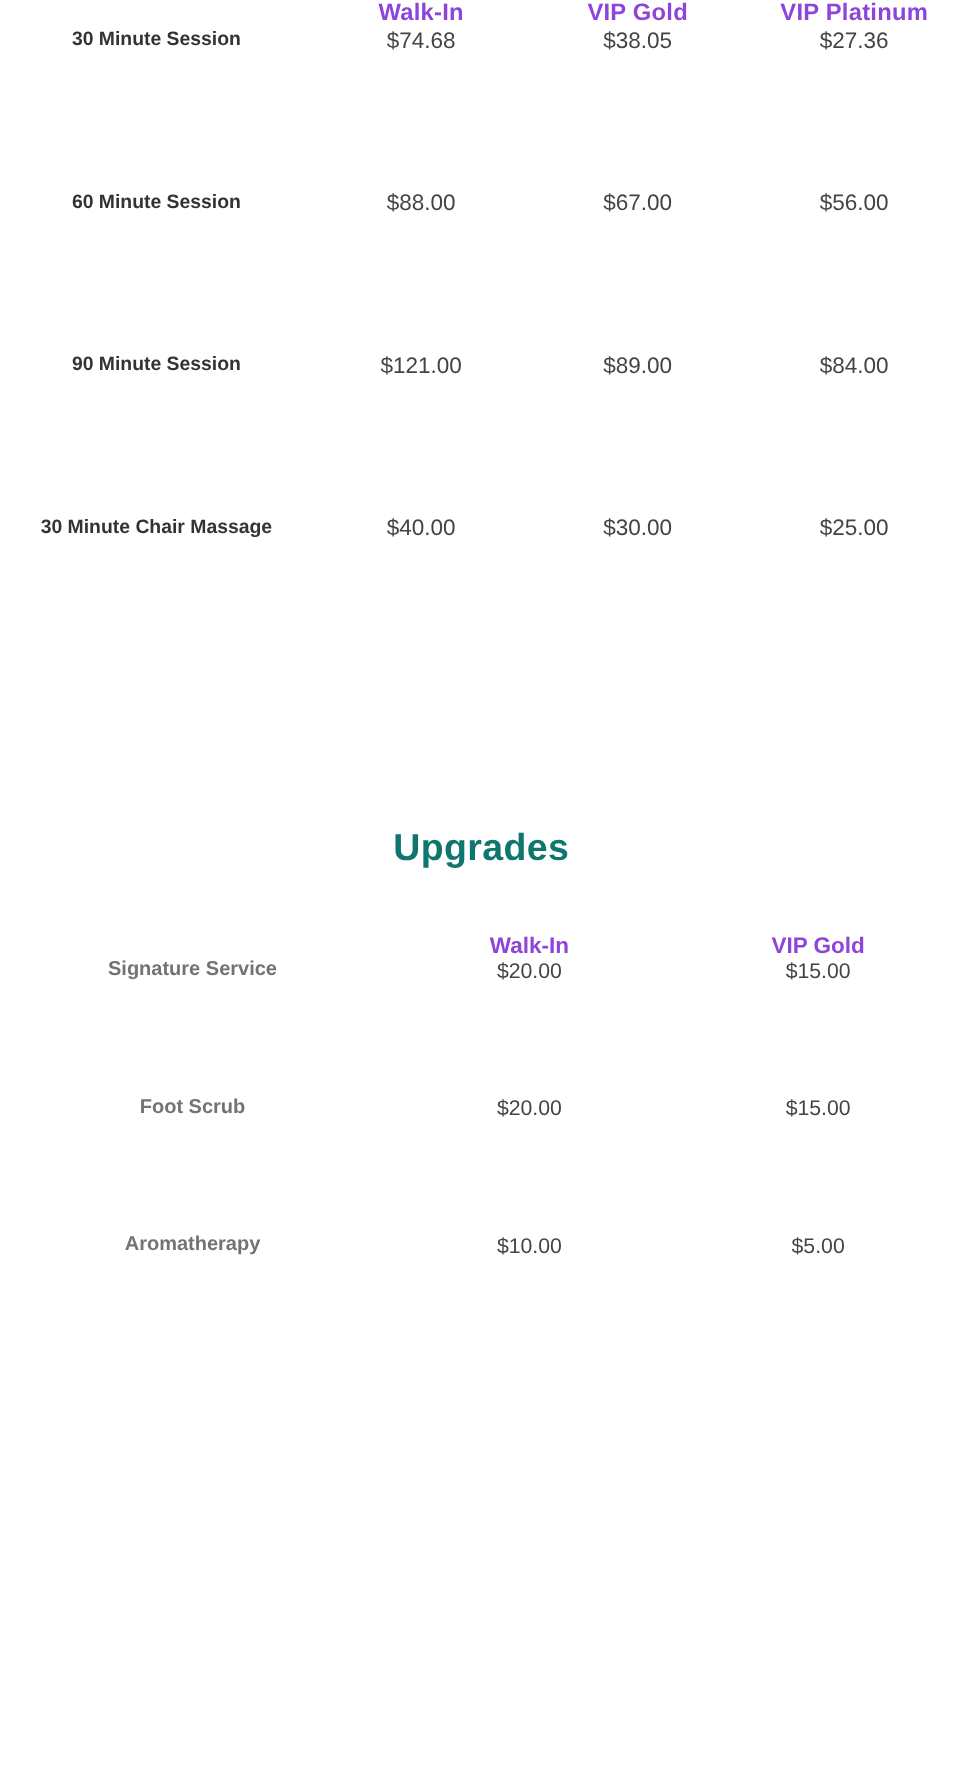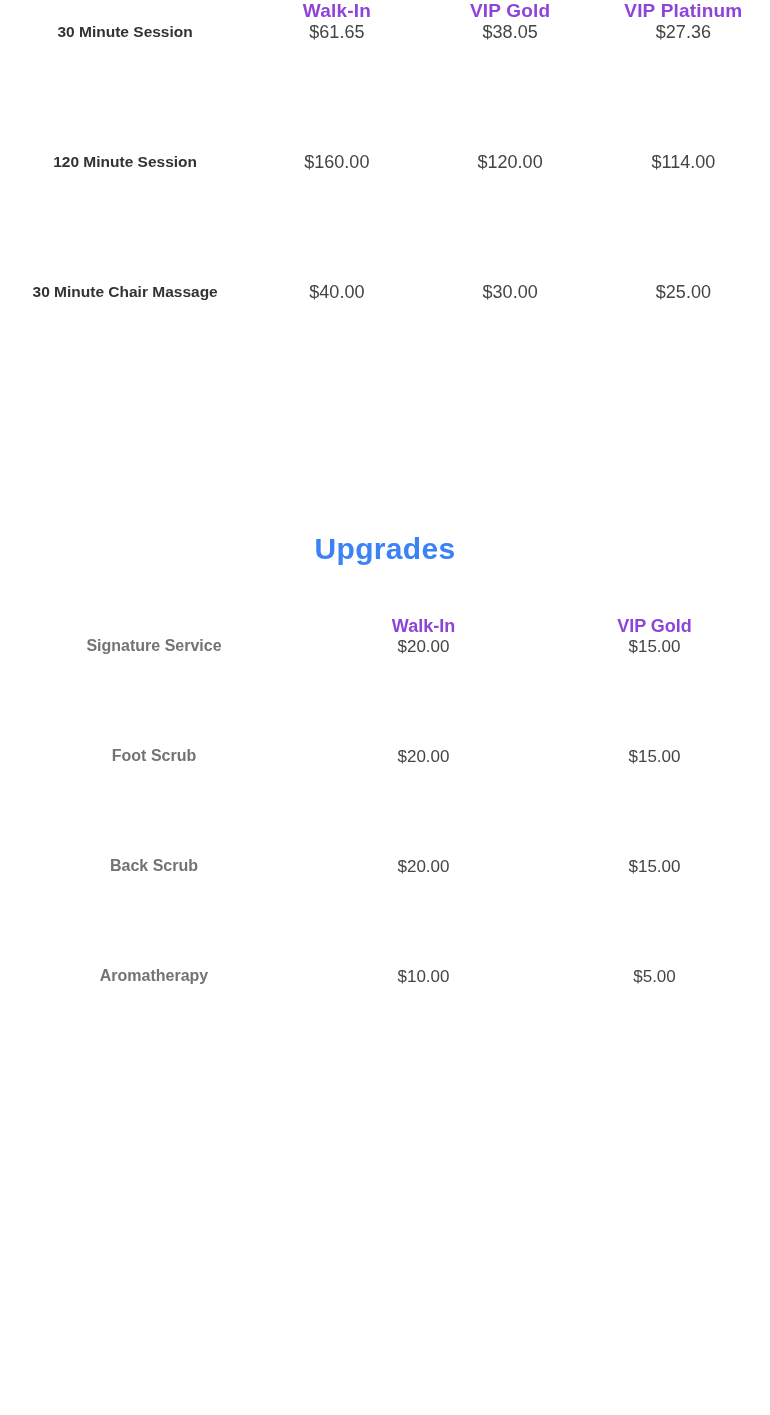--- a/index.html
+++ b/index.html
@@ -69,21 +69,21 @@
   .note-cell {
     font-size: 16px;
     color: #444444;
     padding-top: 30px;
     text-align: center;
   }
 
   
   .section-title {
     text-align: center;
-    color: #3b82f6;
+    color: #0f766e;
     font-weight: bold;
     font-size: 30px;
     margin: 0;
     padding-top: 120px;
     padding-bottom: 0;
     letter-spacing: 0.3px;
   }
 
   table.upgrades {
     border-collapse: collapse;
@@ -136,29 +136,35 @@
       <tr class="hdr-row">
         <th></th>
         <th class="col-head">Walk-In</th>
         <th class="col-head">VIP Gold</th>
         <th class="col-head">VIP Platinum</th>
       </tr>
     </thead>
     <tbody>
       <tr class="body-row first">
         <td class="row-label">30 Minute Session</td>
-        <td class="price-cell">$61.65</td>
+        <td class="price-cell">$74.68</td>
         <td class="price-cell">$38.05</td>
         <td class="price-cell">$27.36</td>
       </tr>
       <tr class="body-row">
-        <td class="row-label">120 Minute Session</td>
-        <td class="price-cell">$160.00</td>
-        <td class="price-cell">$120.00</td>
-        <td class="price-cell">$114.00</td>
+        <td class="row-label">60 Minute Session</td>
+        <td class="price-cell">$88.00</td>
+        <td class="price-cell">$67.00</td>
+        <td class="price-cell">$56.00</td>
+      </tr>
+      <tr class="body-row">
+        <td class="row-label">90 Minute Session</td>
+        <td class="price-cell">$121.00</td>
+        <td class="price-cell">$89.00</td>
+        <td class="price-cell">$84.00</td>
       </tr>
       <tr class="body-row">
         <td class="row-label">30 Minute Chair Massage</td>
         <td class="price-cell">$40.00</td>
         <td class="price-cell">$30.00</td>
         <td class="price-cell">$25.00</td>
       </tr>
     </tbody>
   </table>
 
@@ -182,25 +188,20 @@
         <td class="u-row-label">Signature Service</td>
         <td class="u-price">$20.00</td>
         <td class="u-price">$15.00</td>
       </tr>
       <tr class="u-row">
         <td class="u-row-label">Foot Scrub</td>
         <td class="u-price">$20.00</td>
         <td class="u-price">$15.00</td>
       </tr>
       <tr class="u-row">
-        <td class="u-row-label">Back Scrub</td>
-        <td class="u-price">$20.00</td>
-        <td class="u-price">$15.00</td>
-      </tr>
-      <tr class="u-row">
         <td class="u-row-label">Aromatherapy</td>
         <td class="u-price">$10.00</td>
         <td class="u-price">$5.00</td>
       </tr>
     </tbody>
   </table>
 
 </div>
 
 </body></html>

